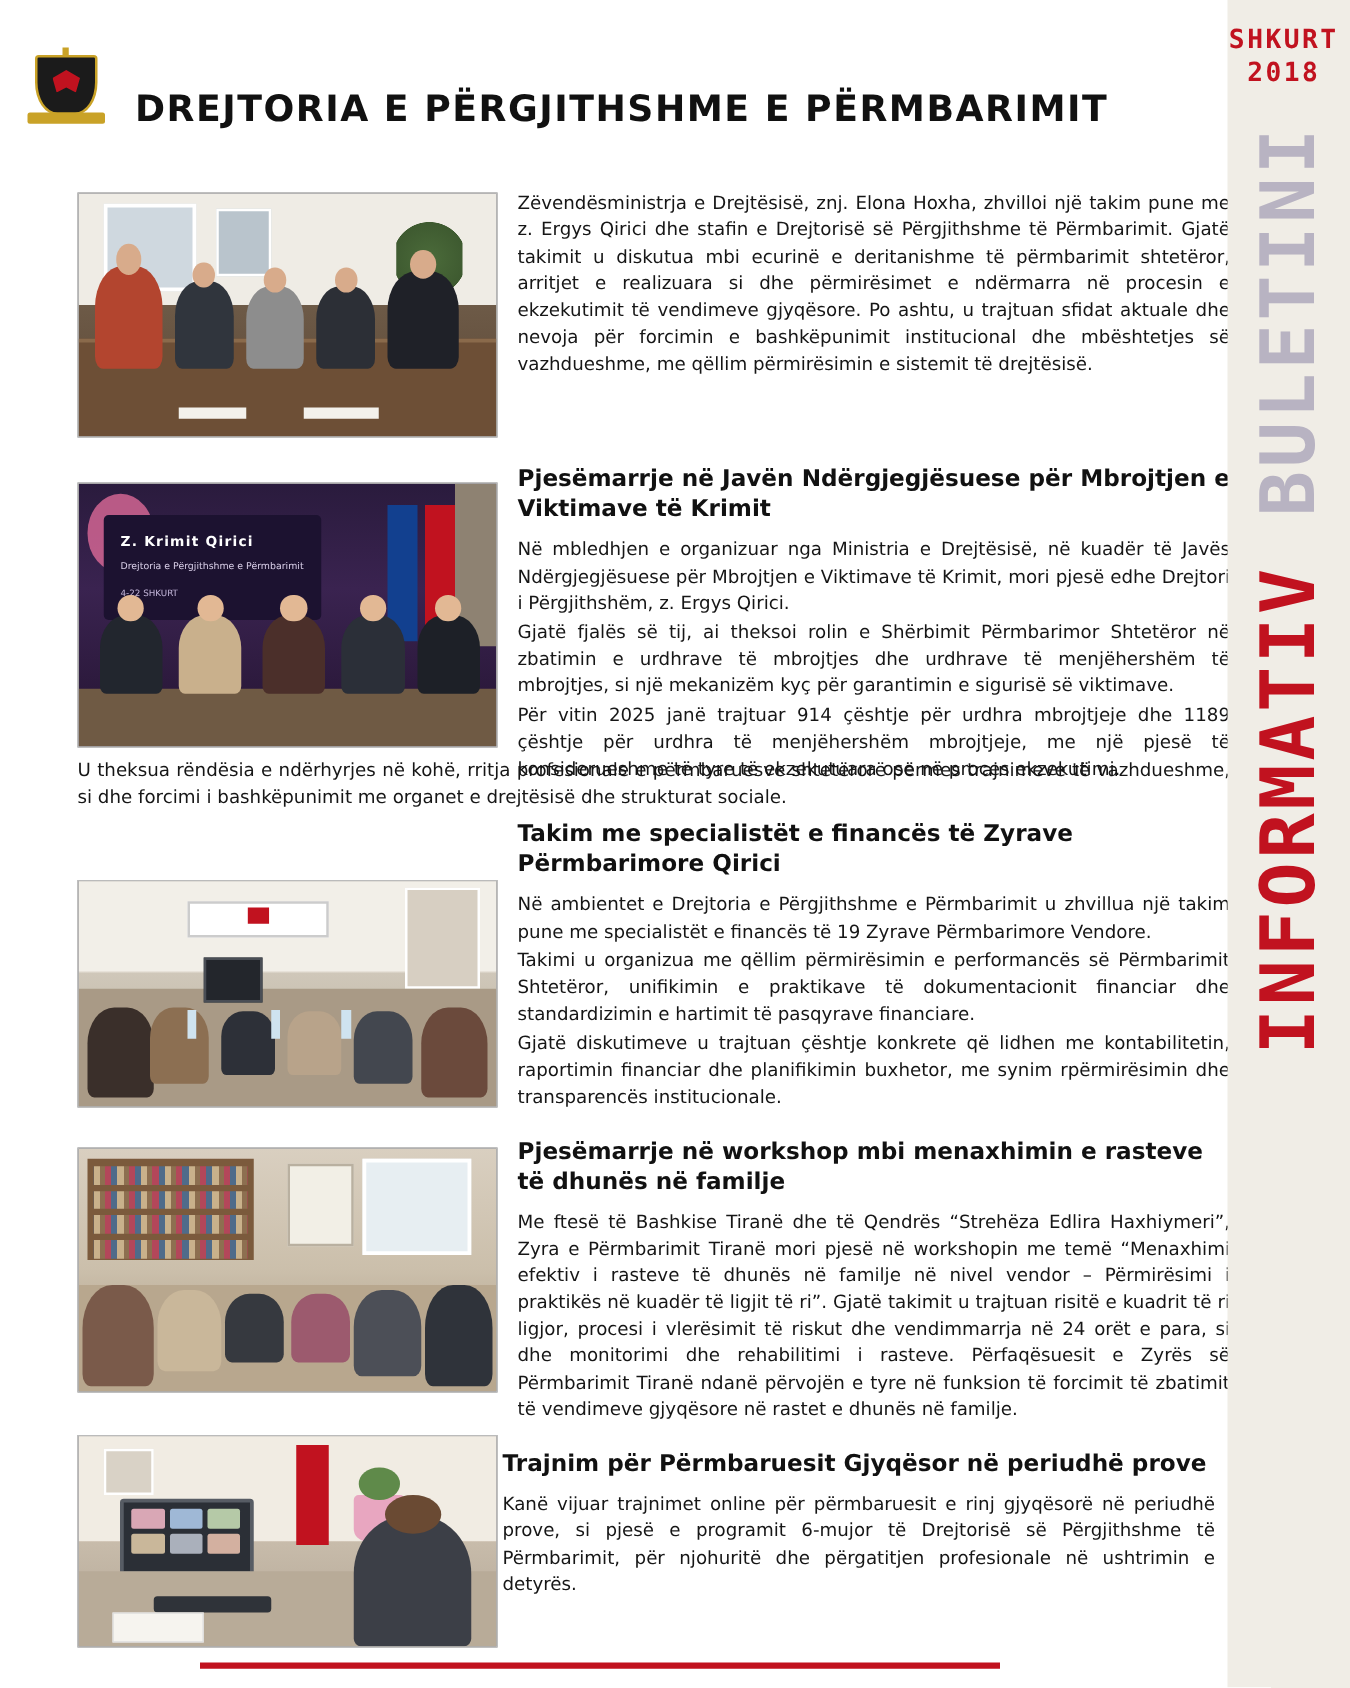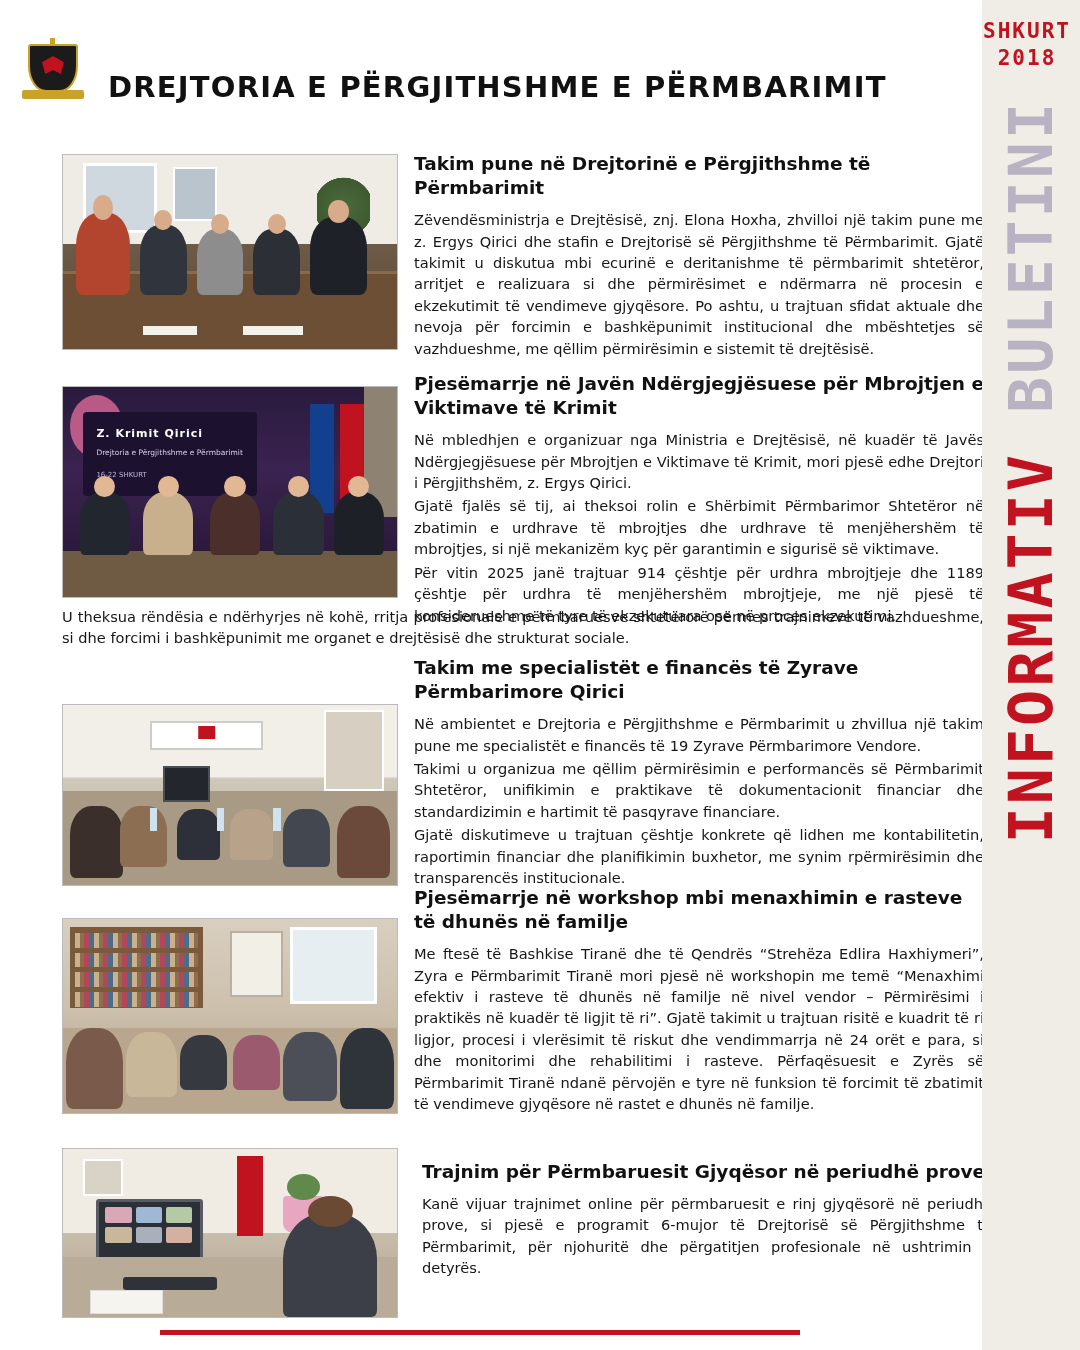--- a/index.html
+++ b/index.html
@@ -325,36 +325,35 @@
             <span class="head"></span>
           </div>
         <div class="p p5">
             <span class="head"></span>
           </div>
         <div class="paper" style="left:24%; width:16%;"></div>
         <div class="paper" style="left:54%; width:18%;"></div>
       </div>
     </div>
     <div class="text-col" style="left:414px; top:152px; width:570px;">
-      <div class="art-title">Takim pune në Drejtorinë e Përgjithshme të Përmbarimit</div>
       <div class="art-body">
         <p>Zëvendësministrja e Drejtësisë, znj. Elona Hoxha, zhvilloi një takim pune me z. Ergys Qirici dhe stafin e Drejtorisë së Përgjithshme të Përmbarimit. Gjatë takimit u diskutua mbi ecurinë e deritanishme të përmbarimit shtetëror, arritjet e realizuara si dhe përmirësimet e ndërmarra në procesin e ekzekutimit të vendimeve gjyqësore. Po ashtu, u trajtuan sfidat aktuale dhe nevoja për forcimin e bashkëpunimit institucional dhe mbështetjes së vazhdueshme, me qëllim përmirësimin e sistemit të drejtësisë.</p>
       </div>
     </div>
   </div>
 
   <div class="article">
     <div class="photo" style="left:62px; top:386px; width:336px; height:212px;">
       <div class="scene2">
         <div class="pillar"></div>
         <div class="pink"></div>
         <div class="banner"></div>
         <div class="bname">Z. Krimit Qirici</div>
         <div class="bsub">Drejtoria e Përgjithshme e Përmbarimit</div>
-        <div class="bdate">16-22 SHKURT</div>
+        <div class="bdate">4-22 SHKURT</div>
         <div class="flag2"></div>
         <div class="flag"></div>
         <div class="deskrow"></div>
         <div class="s s1">
             <span class="sh"></span>
           </div>
         <div class="s s2">
             <span class="sh"></span>
           </div>
         <div class="s s3">
@@ -421,21 +420,21 @@
         <div class="win2"></div>
         <div class="desk"></div>
         <div class="pp" style="left:1%;  bottom:2%;  width:17%; height:42%; background:#7a5a4a;"></div>
         <div class="pp" style="left:19%; bottom:8%;  width:15%; height:34%; background:#c9b79a;"></div>
         <div class="pp" style="left:35%; bottom:12%; width:14%; height:28%; background:#36393f;"></div>
         <div class="pp" style="left:51%; bottom:12%; width:14%; height:28%; background:#9c5a6e;"></div>
         <div class="pp" style="left:66%; bottom:6%;  width:16%; height:36%; background:#4c4f57;"></div>
         <div class="pp" style="left:83%; bottom:2%;  width:16%; height:42%; background:#2f333a;"></div>
       </div>
     </div>
-    <div class="text-col" style="left:414px; top:886px; width:570px;">
+    <div class="text-col" style="left:414px; top:910px; width:570px;">
       <div class="art-title">Pjesëmarrje në workshop mbi menaxhimin e rasteve të dhunës në familje</div>
       <div class="art-body">
         <p>Me ftesë të Bashkise Tiranë dhe të Qendrës “Strehëza Edlira Haxhiymeri”, Zyra e Përmbarimit Tiranë mori pjesë në workshopin me temë “Menaxhimi efektiv i rasteve të dhunës në familje në nivel vendor – Përmirësimi i praktikës në kuadër të ligjit të ri”. Gjatë takimit u trajtuan risitë e kuadrit të ri ligjor, procesi i vlerësimit të riskut dhe vendimmarrja në 24 orët e para, si dhe monitorimi dhe rehabilitimi i rasteve. Përfaqësuesit e Zyrës së Përmbarimit Tiranë ndanë përvojën e tyre në funksion të forcimit të zbatimit të vendimeve gjyqësore në rastet e dhunës në familje.</p>
       </div>
     </div>
   </div>
 
   <div class="article">
     <div class="photo" style="left:62px; top:1148px; width:336px; height:170px;">
       <div class="scene5">
@@ -450,21 +449,21 @@
           <i style="left:6%; top:45%; width:26%; height:30%; background:#c9b79a;"></i>
           <i style="left:36%; top:45%; width:26%; height:30%; background:#aab0bb;"></i>
           <i style="left:66%; top:45%; width:26%; height:30%; background:#d3b0a0;"></i>
         </div>
         <div class="deskt"></div>
         <div class="kbd"></div>
         <div class="doc"></div>
         <div class="person"></div>
       </div>
     </div>
-    <div class="text-col" style="left:422px; top:1160px; width:570px;">
+    <div class="text-col" style="left:402px; top:1160px; width:570px;">
       <div class="art-title">Trajnim për Përmbaruesit Gjyqësor në periudhë prove</div>
       <div class="art-body">
         <p>Kanë vijuar trajnimet online për përmbaruesit e rinj gjyqësorë në periudhë prove, si pjesë e programit 6-mujor të Drejtorisë së Përgjithshme të Përmbarimit, për njohuritë dhe përgatitjen profesionale në ushtrimin e detyrës.</p>
       </div>
     </div>
   </div>
 
   <div class="footer-line"></div>
 
 </div>

